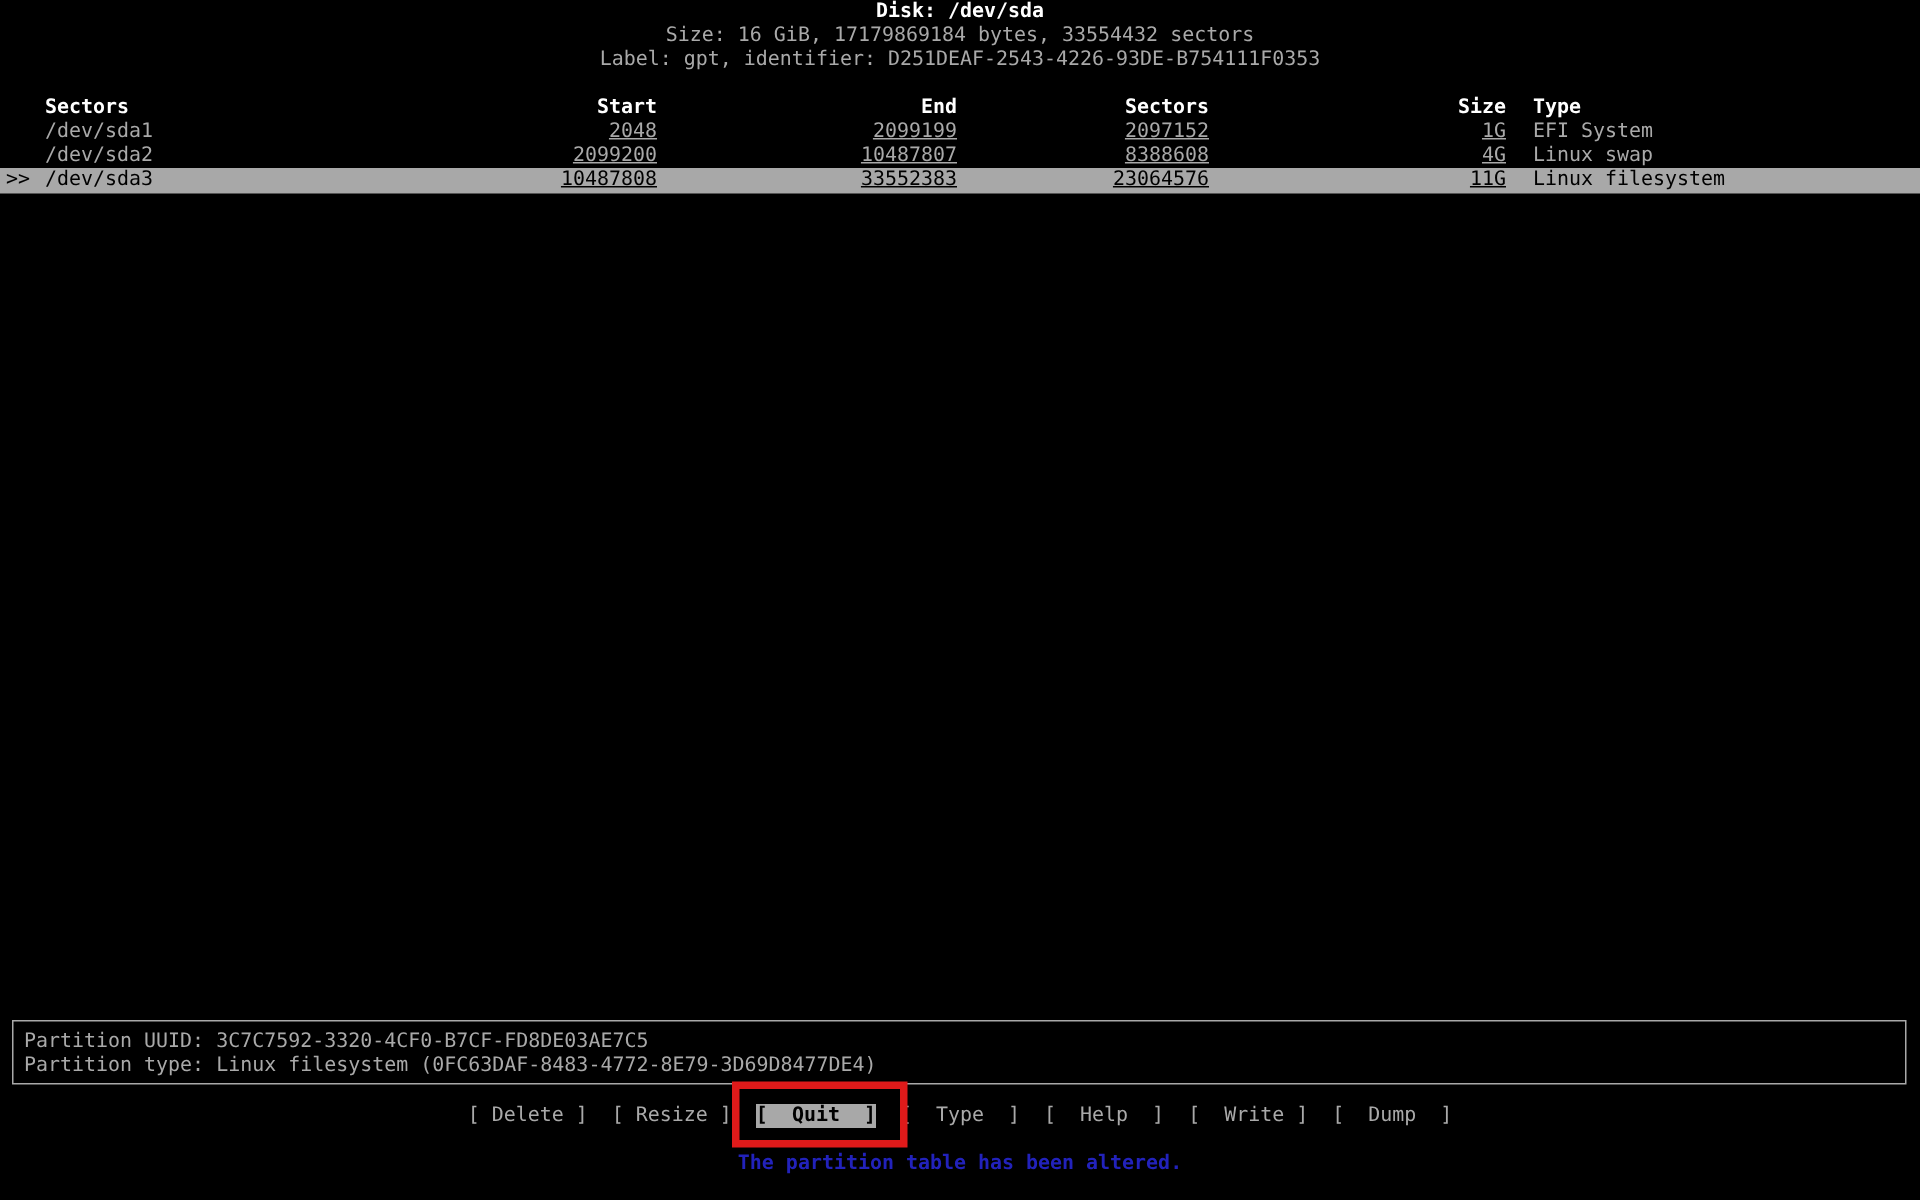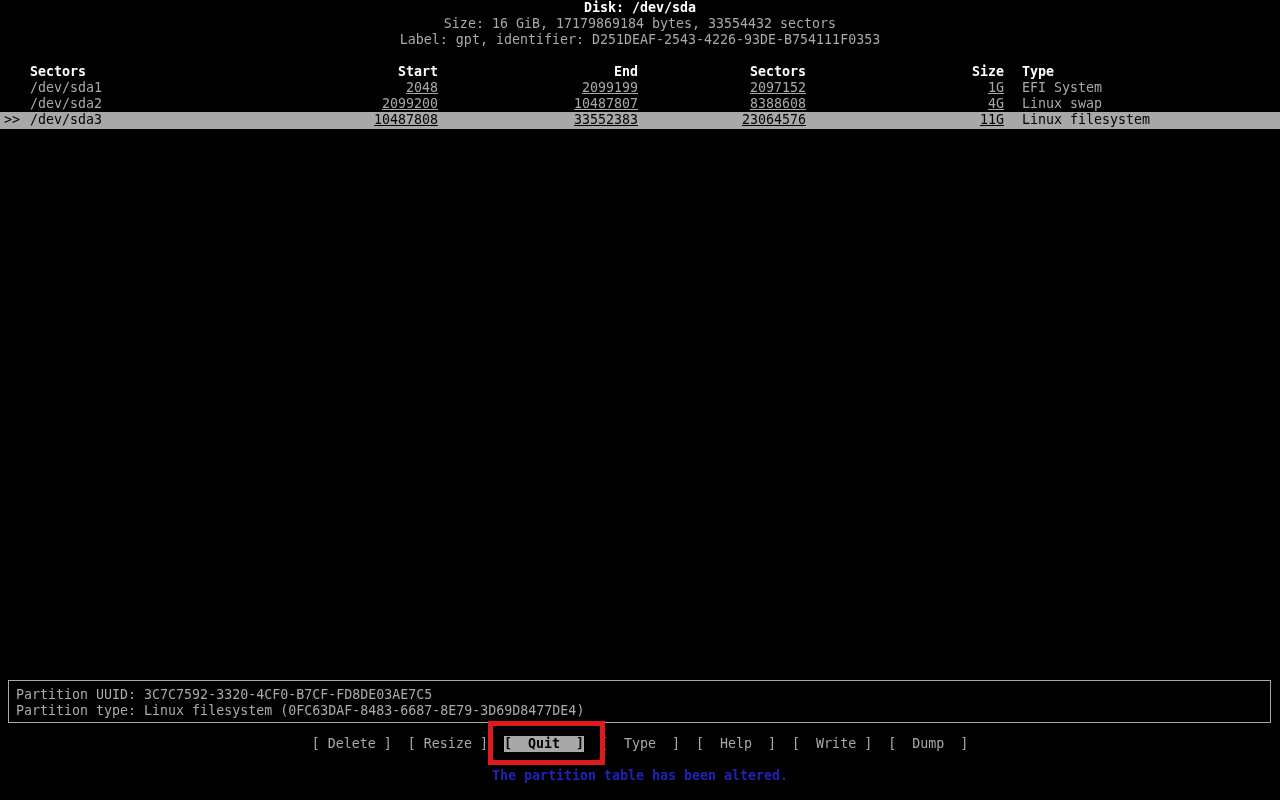--- a/index.html
+++ b/index.html
@@ -90,21 +90,21 @@
     <span class="cell c-device">/dev/sda3</span>
     <span class="cell c-start num">10487808</span>
     <span class="cell c-end num">33552383</span>
     <span class="cell c-sectors num">23064576</span>
     <span class="cell c-size num">11G</span>
     <span class="cell c-type">Linux filesystem</span>
   </div>
 
   <div class="info-box">
     <div class="info-line">Partition UUID: 3C7C7592-3320-4CF0-B7CF-FD8DE03AE7C5</div>
-    <div class="info-line">Partition type: Linux filesystem (0FC63DAF-8483-6687-8E79-3D69D8477DE4)</div>
+    <div class="info-line">Partition type: Linux filesystem (0FC63DAF-8483-4772-8E79-3D69D8477DE4)</div>
   </div>
 
   <div class="menu">
     <span class="menu-btn">[ Delete ]</span>
     <span class="menu-btn">[ Resize ]</span>
     <span class="menu-btn selected">[  Quit  ]</span>
     <span class="menu-btn">[  Type  ]</span>
     <span class="menu-btn">[  Help  ]</span>
     <span class="menu-btn">[  Write ]</span>
     <span class="menu-btn">[  Dump  ]</span>

